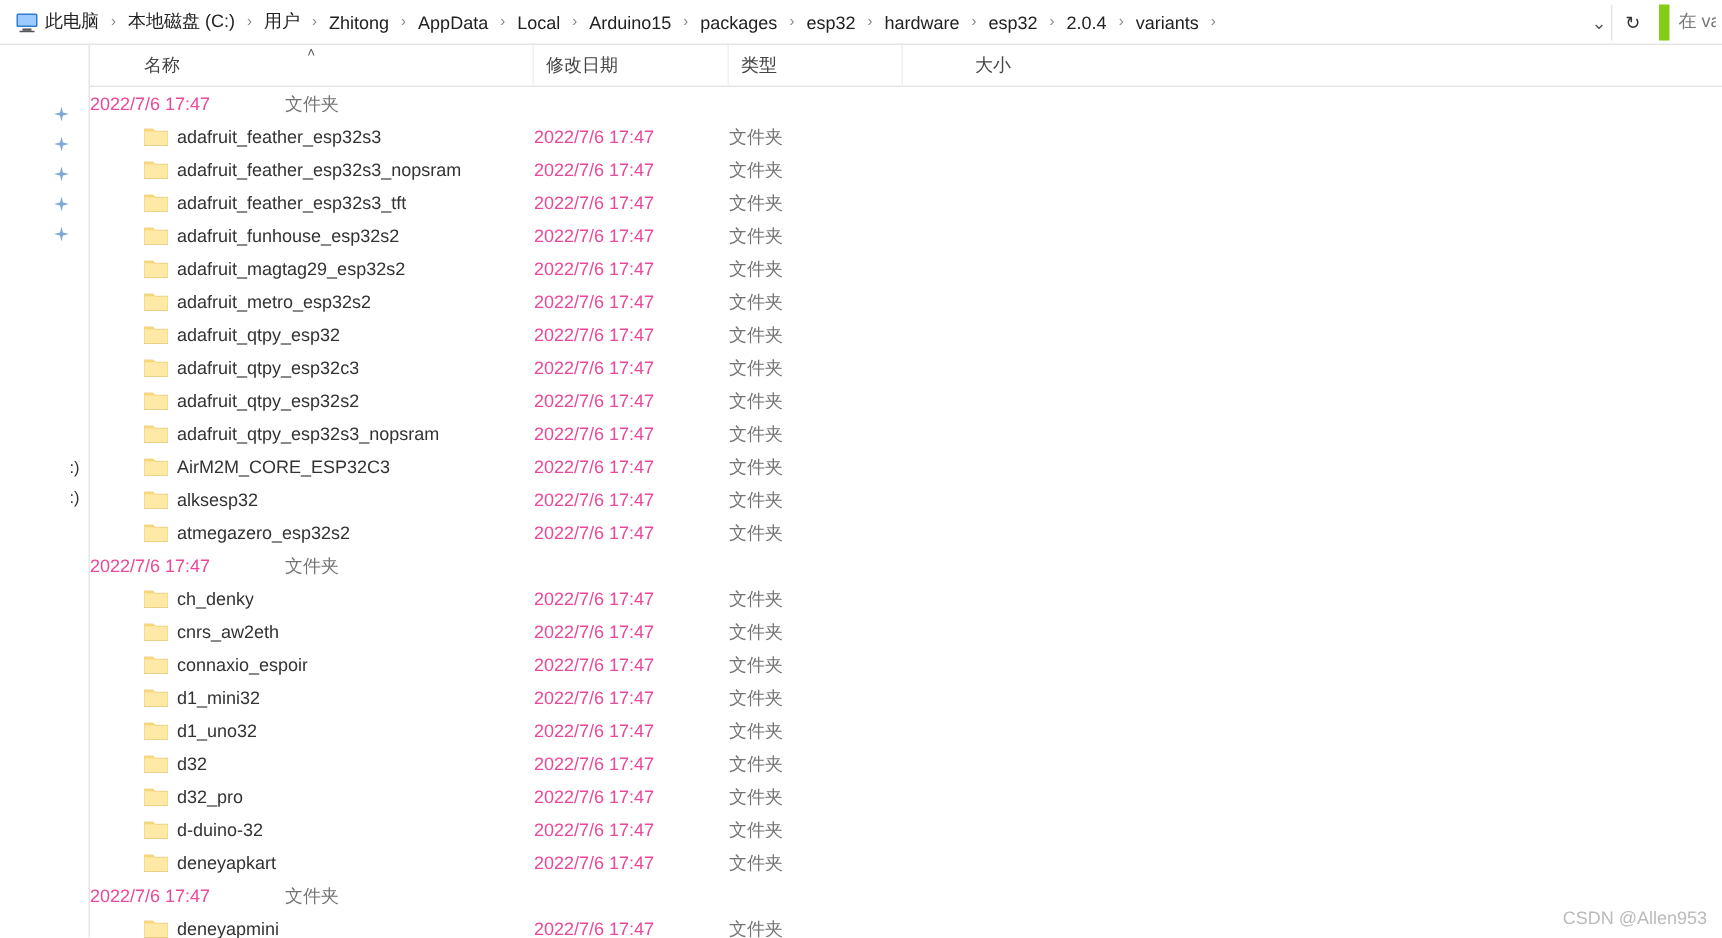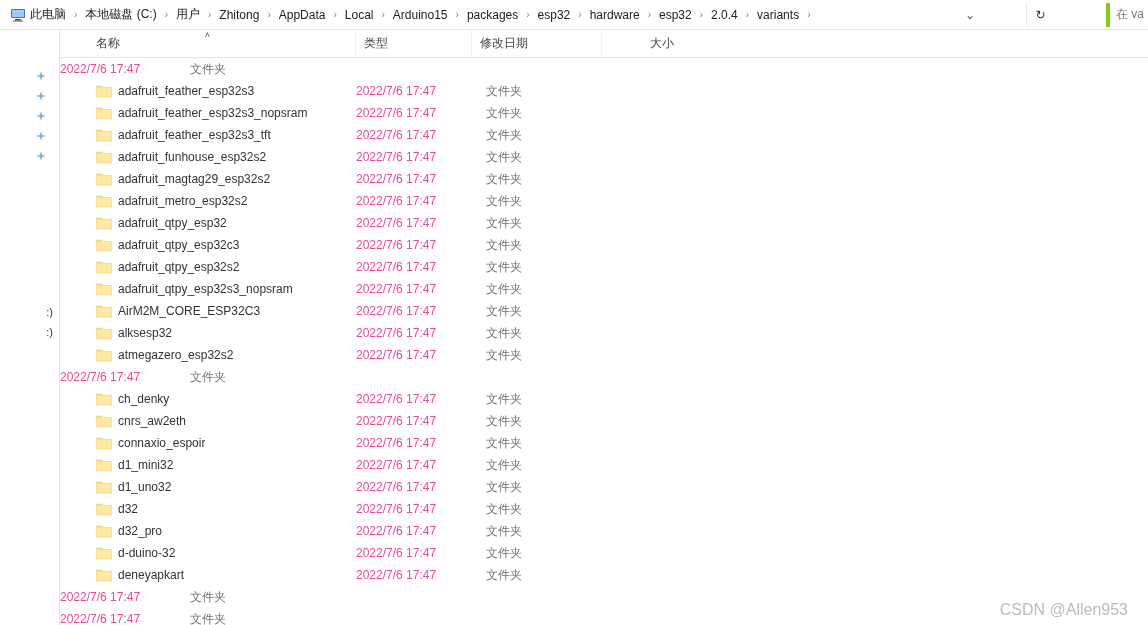--- a/index.html
+++ b/index.html
@@ -1,27 +1,27 @@
 <!DOCTYPE html>
 <html><head>
 <meta charset="utf-8">
 <style>
   * { box-sizing: border-box; margin: 0; padding: 0; }
   html, body { width: 1148px; height: 625px; font-family: "Microsoft YaHei", "Segoe UI", sans-serif; font-size: 12px; color: #333; background: #fff; overflow: hidden; }
   .window { display: flex; flex-direction: column; height: 100%; }
 
   
-  .addressbar { display: flex; align-items: center; height: 30px; border-bottom: 1px solid #e5e5e5; padding: 0 4px; background: #fff; gap: 48px; }
+  .addressbar { display: flex; align-items: center; height: 30px; border-bottom: 1px solid #e5e5e5; padding: 0 4px; background: #fff; }
   .crumbs { display: flex; align-items: center; flex: 1; overflow: hidden; white-space: nowrap; }
   .crumb { display: flex; align-items: center; padding: 0 6px; height: 24px; cursor: default; color: #222; }
   .crumb-icon { margin-right: 4px; display: inline-flex; }
   .chev { color: #888; padding: 0 2px; font-size: 10px; user-select: none; }
   .addr-dropdown { width: 16px; text-align: center; color: #555; cursor: default; }
   .addr-refresh { width: 28px; height: 24px; display: flex; align-items: center; justify-content: center; border-left: 1px solid #e5e5e5; color: #333; }
-  .searchbox { width: 38px; height: 24px; margin-left: 4px; display: flex; align-items: center; border-left: 4px solid #84cc16; padding-left: 6px; color: #777; overflow: hidden; white-space: nowrap; }
+  .searchbox { width: 38px; height: 24px; margin-left: 4px; display: flex; align-items: center; border-left: 7px solid #84cc16; padding-left: 6px; color: #777; overflow: hidden; white-space: nowrap; }
 
   
   .main { display: flex; flex: 1; min-height: 0; }
 
   
   .quick { width: 60px; border-right: 1px solid #e5e5e5; padding-top: 38px; display: flex; flex-direction: column; align-items: flex-end; gap: 4px; }
   .pin { width: 16px; height: 16px; margin-right: 10px; display: flex; align-items: center; justify-content: center; color: #888; }
   .pin svg { display: block; }
   .quick-label { font-size: 11px; color: #333; margin-right: 6px; margin-top: 4px; text-align: right; }
 
@@ -39,21 +39,21 @@
   .list { flex: 1; overflow-y: auto; }
   .row { display: flex; align-items: center; height: 22px; }
   .cell-name { width: 296px; display: flex; align-items: center; padding-left: 36px; overflow: hidden; }
   .folder-icon { flex: none; margin-right: 6px; display: inline-flex; }
   .cell-name span { white-space: nowrap; overflow: hidden; text-overflow: ellipsis; }
   .cell-date { width: 130px; color: #ec4899; }
   .cell-type { width: 116px; color: #737373; }
   .cell-size { width: 80px; text-align: right; color: #555; }
 
   
-  .watermark { position: absolute; right: 20px; bottom: 6px; color: #bbb; font-size: 16px; pointer-events: none; }
+  .watermark { position: absolute; right: 10px; bottom: 6px; color: #bbb; font-size: 12px; pointer-events: none; }
 </style>
 </head>
 <body>
 
 <div class="window">
   <div class="addressbar">
     <div class="crumbs" id="crumbs">
         <div class="crumb">
           <span class="crumb-icon">
             <svg width="16" height="14" viewBox="0 0 16 14">
@@ -157,26 +157,26 @@
       <div class="quick-label">:)</div>
       <div class="quick-label">:)</div>
     </div>
 
     <div class="filepane">
       <div class="cols">
         <div class="col col-name">
           <span class="sort-arrow">˄</span>
           <span>名称</span>
         </div>
+        <div class="col col-date">
+            <span>修改日期</span>
+          </div>
         <div class="col col-type">
             <span>类型</span>
           </div>
-        <div class="col col-date">
-            <span>修改日期</span>
-          </div>
         <div class="col col-size">
             <span>大小</span>
           </div>
       </div>
       <div class="list" id="filelist">
           <div class="row">
             <div class="cell-date">2022/7/6 17:47</div>
             <div class="cell-type">文件夹</div>
             <div class="cell-size"></div>
           </div>
@@ -492,20 +492,29 @@
             <div class="cell-date">2022/7/6 17:47</div>
             <div class="cell-type">文件夹</div>
             <div class="cell-size"></div>
           </div>
           <div class="row">
             <div class="cell-date">2022/7/6 17:47</div>
             <div class="cell-type">文件夹</div>
             <div class="cell-size"></div>
           </div>
           <div class="row">
+            <div class="cell-name">
+              <span class="folder-icon">
+                <svg width="16" height="14" viewBox="0 0 16 14">
+                  <path d="M0 2 L6 2 L7.5 3.5 L16 3.5 L16 13 L0 13 Z" fill="#ffe9a6" stroke="#e6c46e" stroke-width="0.5"></path>
+                  <path d="M0 2 L6 2 L7.5 3.5 L0 3.5 Z" fill="#f5d87a"></path>
+                </svg>
+              </span>
+              <span>deneyapmini</span>
+            </div>
             <div class="cell-date">2022/7/6 17:47</div>
             <div class="cell-type">文件夹</div>
             <div class="cell-size"></div>
           </div>
         </div>
     </div>
   </div>
 </div>
 
 <div class="watermark">CSDN @Allen953</div>

